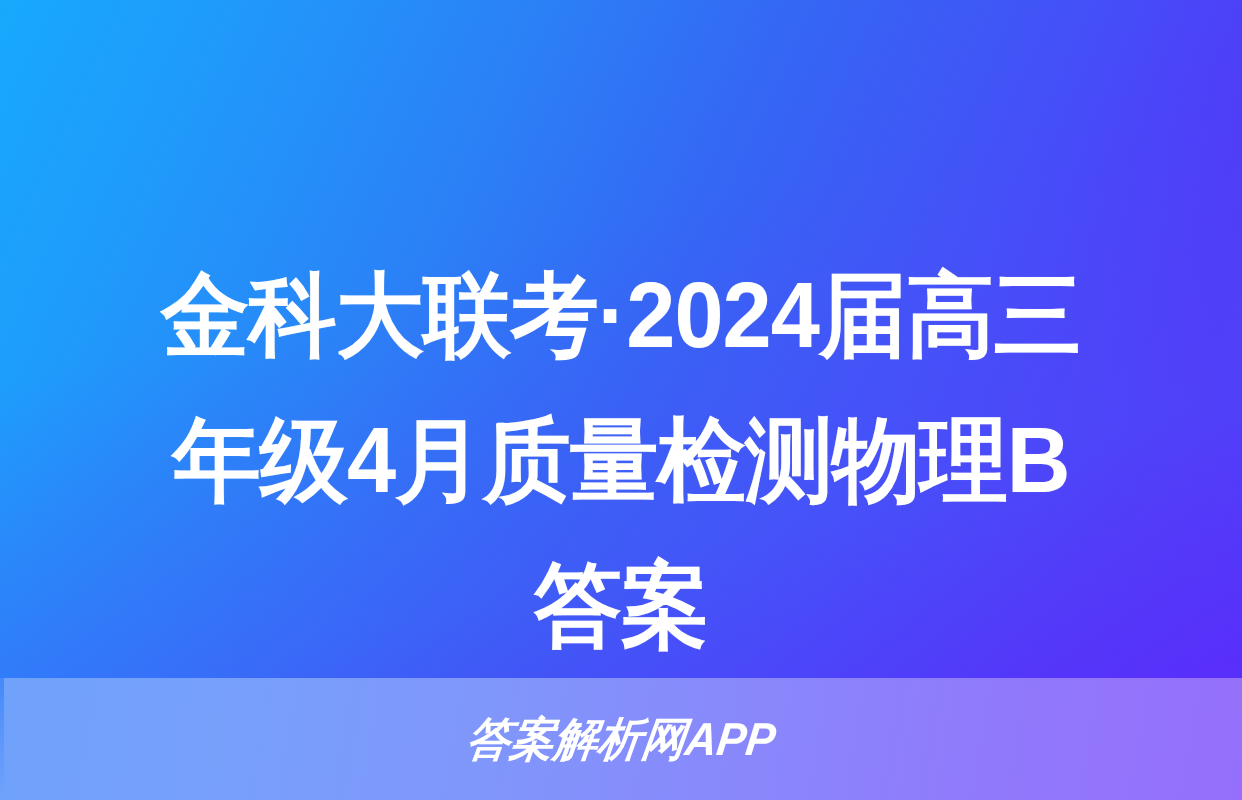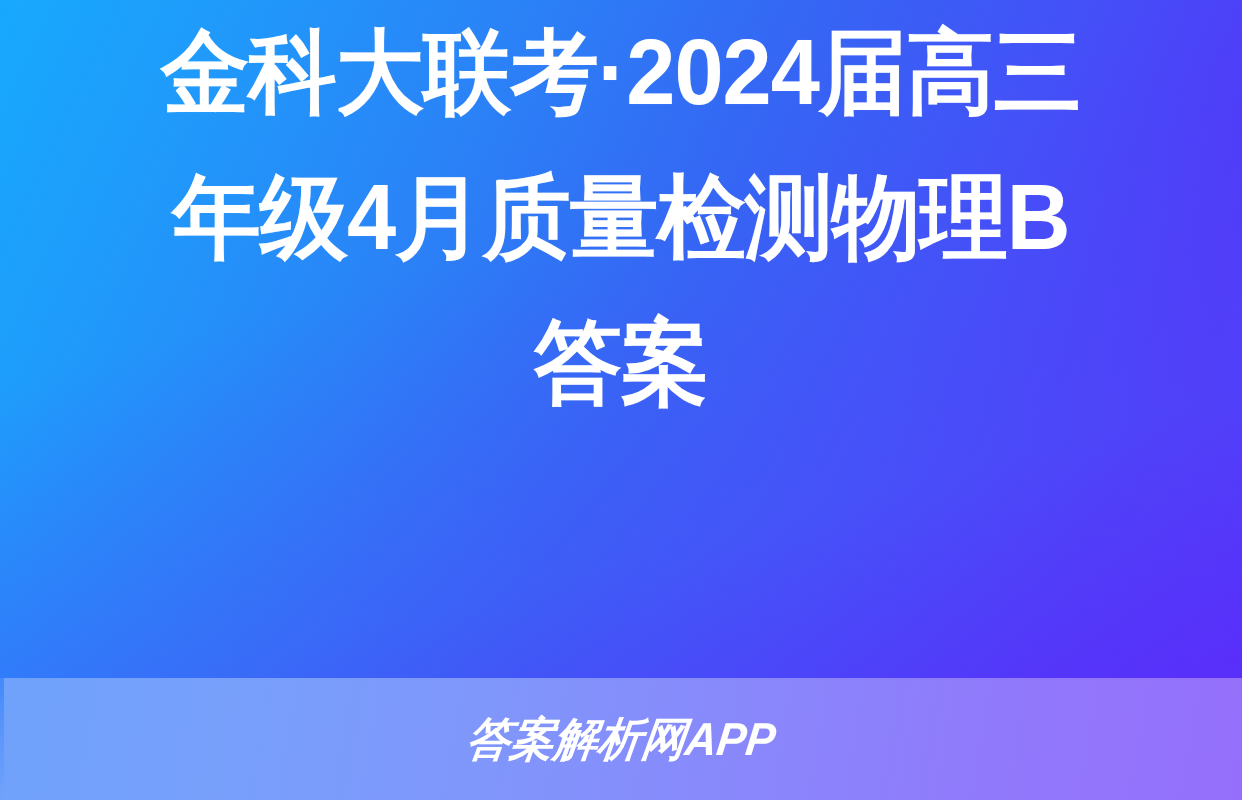--- a/index.html
+++ b/index.html
@@ -29,21 +29,21 @@
     background:
       linear-gradient(115deg,
         #17a9fd 0%,
         #1f9bfb 14%,
         #2a83f7 33%,
         #3566f4 52%,
         #4450f8 70%,
         #5238f8 86%,
         #5b2bf9 100%);
     display: flex;
-    align-items: flex-start;
+    align-items: flex-end;
     justify-content: center;
     box-sizing: border-box;
     padding: 0 74px;
   }
 
   
   .hero::after {
     content: "";
     position: absolute;
     inset: 0;

